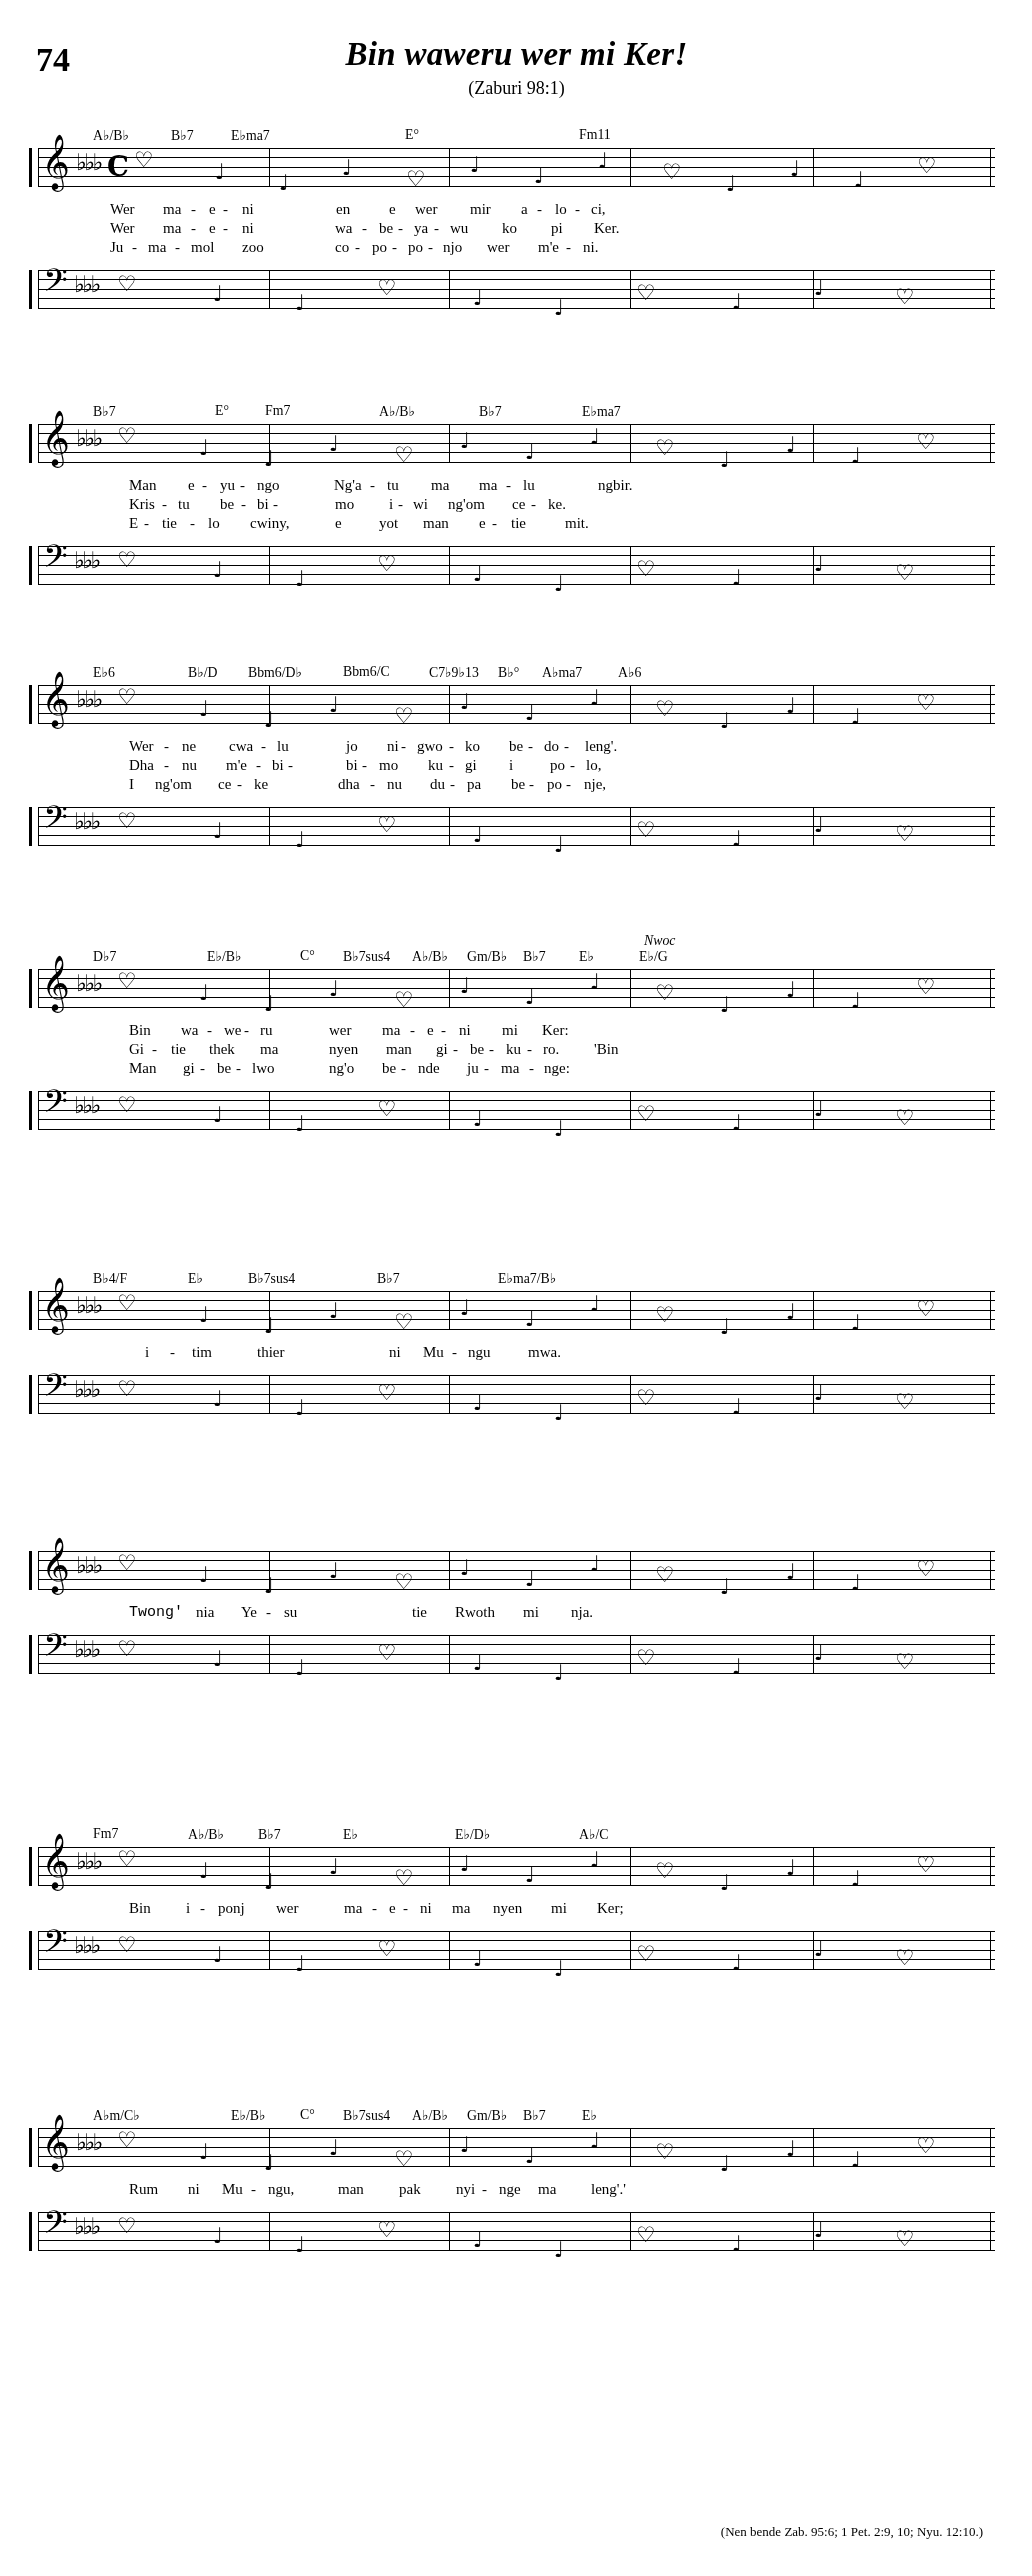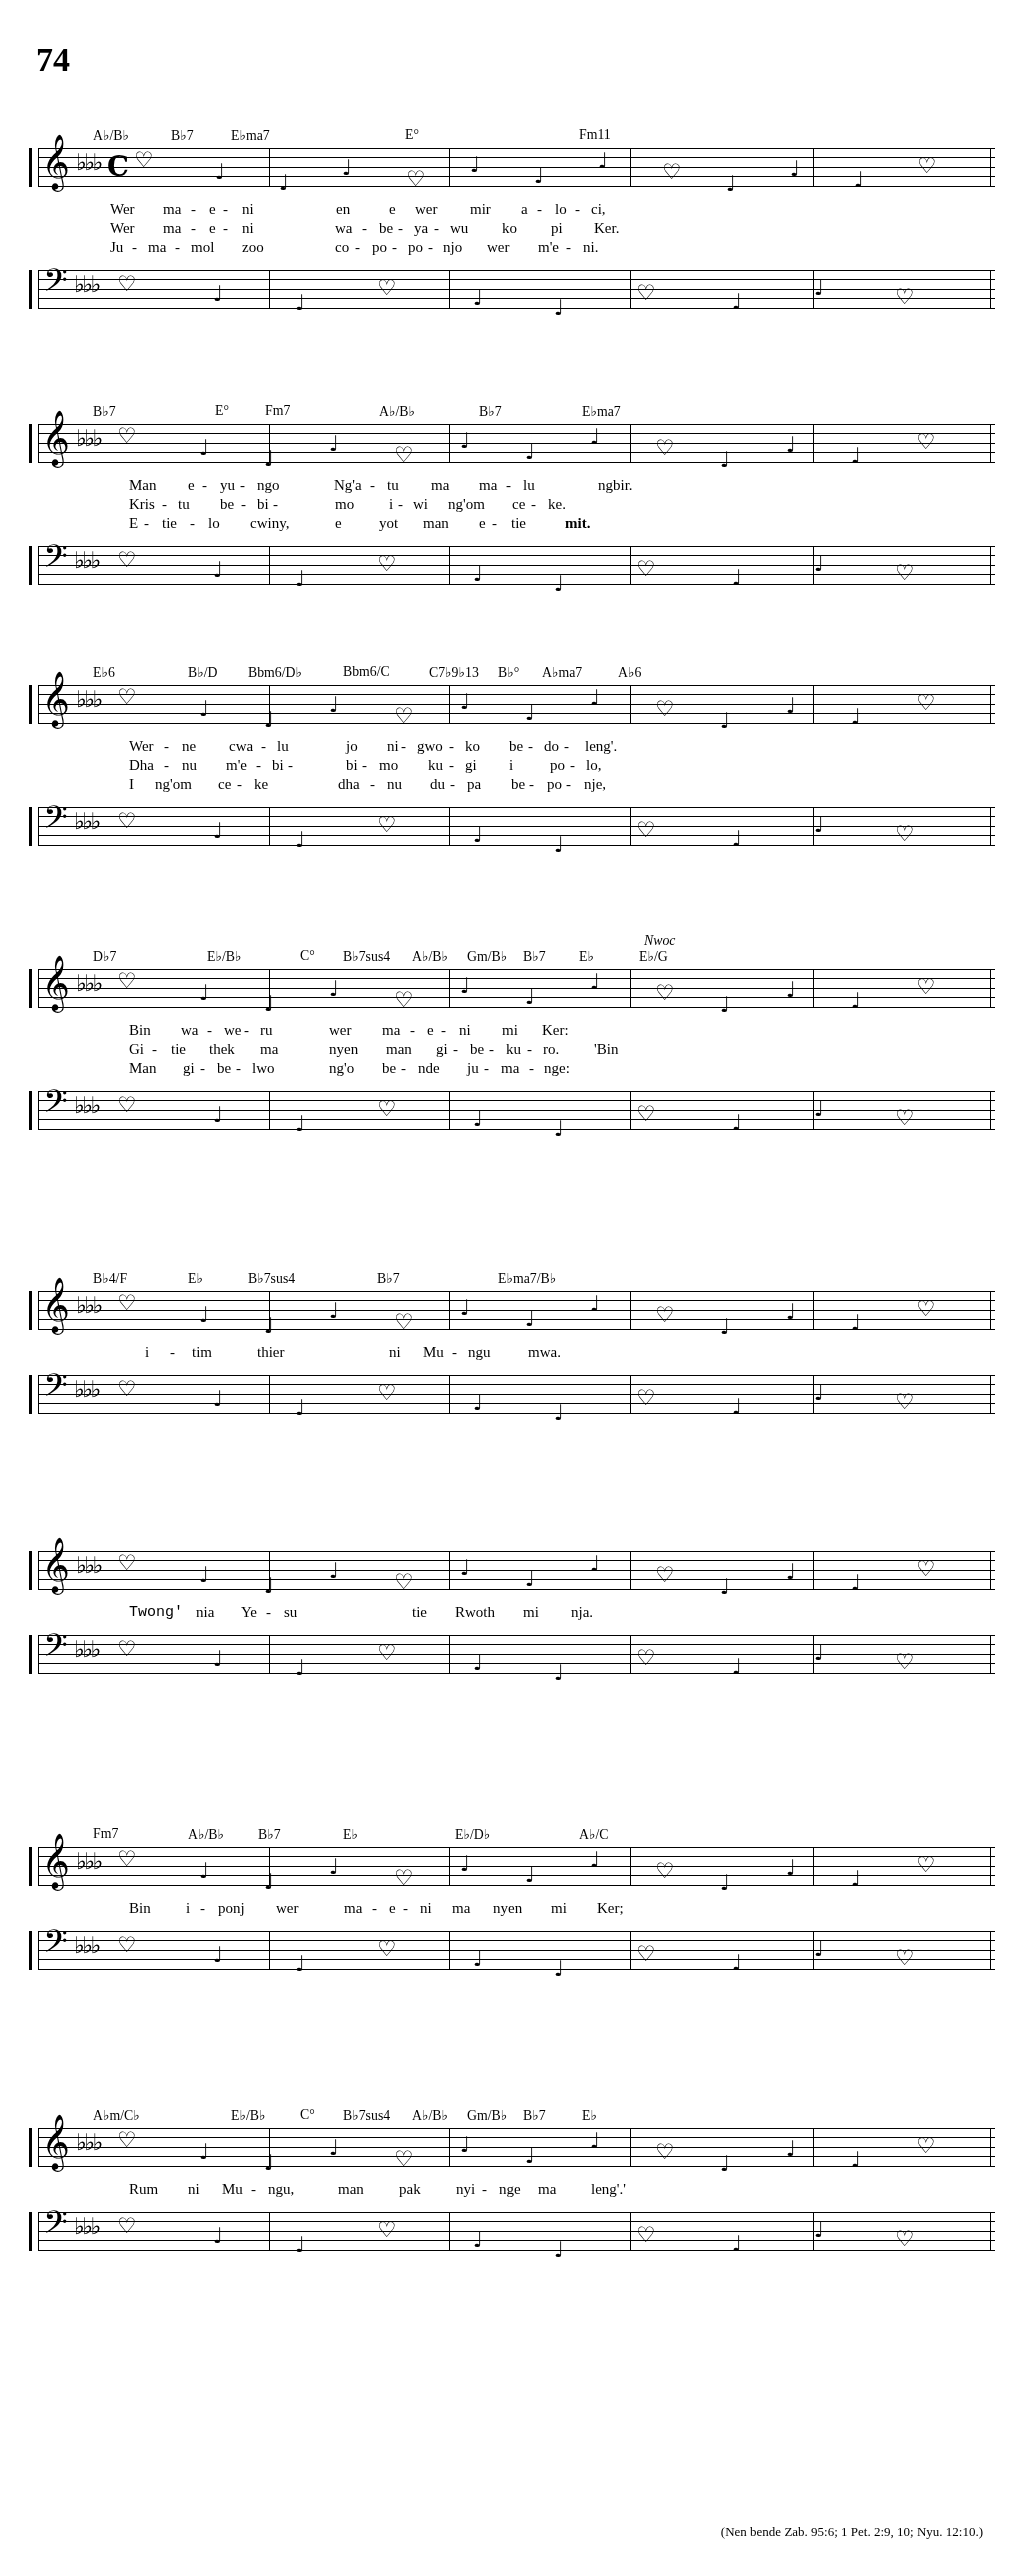--- a/index.html
+++ b/index.html
@@ -164,20 +164,24 @@
     font-family: "Liberation Serif", serif;
   }
 </style>
 </head>
 <body>
 
 <div class="page">
 
   <div class="hymn-number">74</div>
 
+  <div class="title-block">
+    <div class="hymn-title">Bin waweru wer mi Ker!</div>
+    <div class="hymn-subtitle">(Zaburi 98:1)</div>
+  </div>
 
   <div id="systems-host">
       <div class="system" style="top: 127px;">
         <div class="chords">
           <div class="chord" style="left: 55px;">A♭/B♭</div>
           <div class="chord" style="left: 133px;">B♭7</div>
           <div class="chord" style="left: 193px;">E♭ma7</div>
           <div class="chord" style="left: 367px;">E°</div>
           <div class="chord" style="left: 541px; font-family: Liberation Serif, serif;">Fm11</div>
         </div>
@@ -372,21 +376,21 @@
             <span class="syl" style="left: 124px;">tie</span>
             <span class="syl" style="left: 152px;">-</span>
             <span class="syl" style="left: 170px;">lo</span>
             <span class="syl" style="left: 212px;">cwiny,</span>
             <span class="syl" style="left: 297px;">e</span>
             <span class="syl" style="left: 341px;">yot</span>
             <span class="syl" style="left: 385px;">man</span>
             <span class="syl" style="left: 441px;">e</span>
             <span class="syl" style="left: 454px;">-</span>
             <span class="syl" style="left: 473px;">tie</span>
-            <span class="syl" style="left: 527px; font-weight: bold;">mit.</span>
+            <span class="syl" style="left: 527px;">mit.</span>
           </div>
         </div>
         <div class="staff" style="margin-top: 12px;">
           <div class="line"></div>
           <div class="line"></div>
           <div class="line"></div>
           <div class="line"></div>
           <div class="line"></div>
           <div class="clef bass" style="left: 5.2px; top: -4.3px;">𝄢</div>
           <div class="keysig" style="left: 36px; top: 3.4px;">♭♭♭</div>

